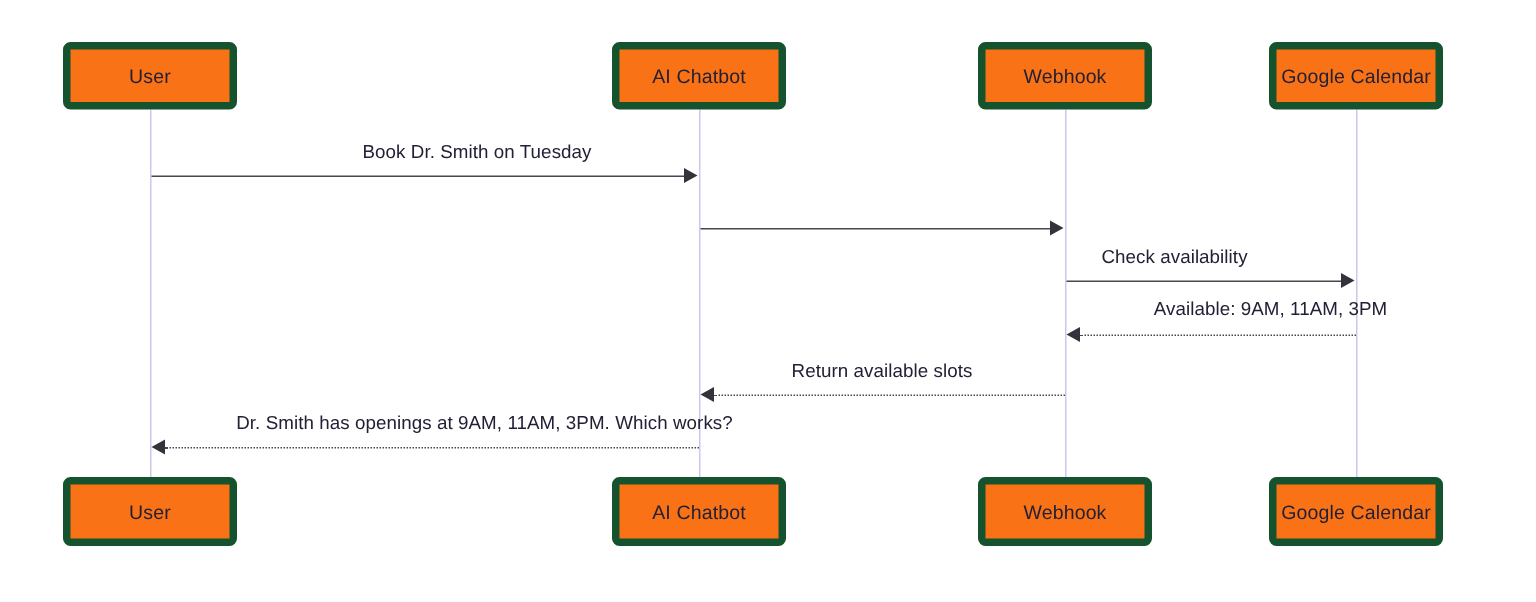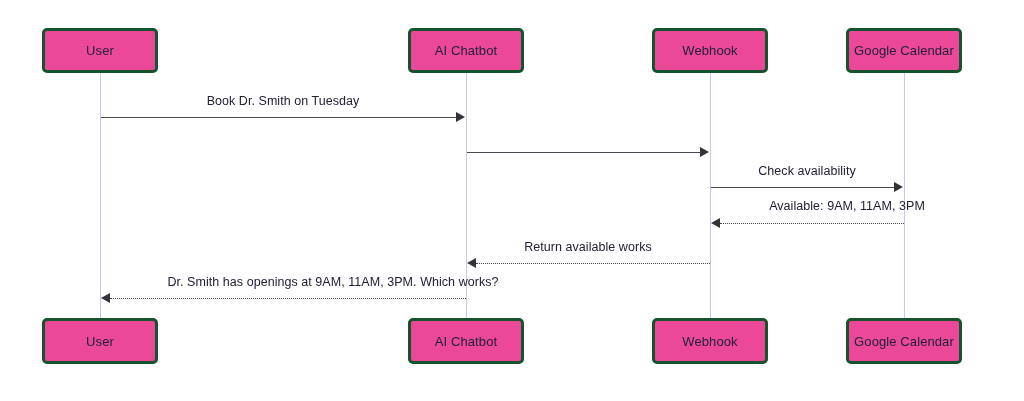--- a/index.html
+++ b/index.html
@@ -13,22 +13,22 @@
   #diagram-root {
     position: relative;
     width: 1024px;
     height: 401px;
     background: #ffffff;
     overflow: hidden;
   }
   .participant-box {
     position: absolute;
     box-sizing: border-box;
-    background: #ec4899;
-    border: 3px solid #14532d;
+    background: #f97316;
+    border: 5px solid #14532d;
     border-radius: 5px;
     display: flex;
     align-items: center;
     justify-content: center;
     color: #232036;
     font-size: 13px;
     font-family: "Liberation Sans", sans-serif;
     letter-spacing: 0.1px;
     white-space: nowrap;
   }
@@ -86,40 +86,40 @@
   <div class="participant-box" style="left:408px; top:28px; width:116px; height:45px;">
     <span>AI Chatbot</span>
   </div>
   <div class="participant-box" style="left:652px; top:28px; width:116px; height:45px;">
     <span>Webhook</span>
   </div>
   <div class="participant-box" style="left:846px; top:28px; width:116px; height:45px;">
     <span>Google Calendar</span>
   </div>
 
-  <div class="msg-label" style="left:100px; top:94px; width:366px;">Book Dr. Smith on Tuesday</div>
+  <div class="msg-label" style="left:100px; top:94px; width:366px;padding-left:35px;">Book Dr. Smith on Tuesday</div>
   <div class="msg-line" style="left:101px; top:117px; width:356px;"></div>
   <div class="arrow-head right" style="left:456px; top:112px;"></div>
 
   <div class="msg-line" style="left:467px; top:152px; width:234px;"></div>
   <div class="arrow-head right" style="left:700px; top:147px;"></div>
 
-  <div class="msg-label" style="left:710px; top:164px; width:194px;">Check availability</div>
+  <div class="msg-label" style="left:686px; top:164px; width:194px;">Check availability</div>
   <div class="msg-line" style="left:711px; top:187px; width:184px;"></div>
   <div class="arrow-head right" style="left:894px; top:182px;"></div>
 
   <div class="msg-label" style="left:710px; top:199px; width:194px;margin-left:40px;">Available: 9AM, 11AM, 3PM</div>
   <div class="msg-line dotted" style="left:720px; top:223px; width:184px;"></div>
   <div class="arrow-head left" style="left:711px; top:218px;"></div>
 
-  <div class="msg-label" style="left:466px; top:240px; width:244px;">Return available works</div>
+  <div class="msg-label" style="left:466px; top:240px; width:244px;">Return available slots</div>
   <div class="msg-line dotted" style="left:476px; top:263px; width:234px;"></div>
   <div class="arrow-head left" style="left:467px; top:258px;"></div>
 
-  <div class="msg-label" style="left:113px; top:275px; width:366px;padding-left:37px;">Dr. Smith has openings at 9AM, 11AM, 3PM. Which works?</div>
+  <div class="msg-label" style="left:103px; top:275px; width:366px;padding-left:37px;">Dr. Smith has openings at 9AM, 11AM, 3PM. Which works?</div>
   <div class="msg-line dotted" style="left:110px; top:298px; width:356px;"></div>
   <div class="arrow-head left" style="left:101px; top:293px;"></div>
 
   <div class="participant-box" style="left:42px; top:318px; width:116px; height:46px;">
     <span>User</span>
   </div>
   <div class="participant-box" style="left:408px; top:318px; width:116px; height:46px;">
     <span>AI Chatbot</span>
   </div>
   <div class="participant-box" style="left:652px; top:318px; width:116px; height:46px;">

